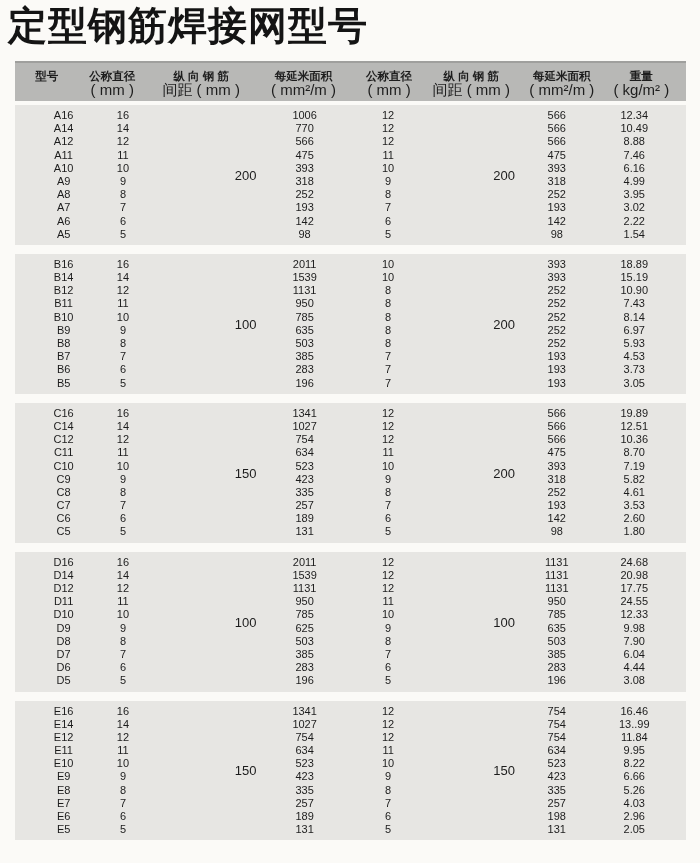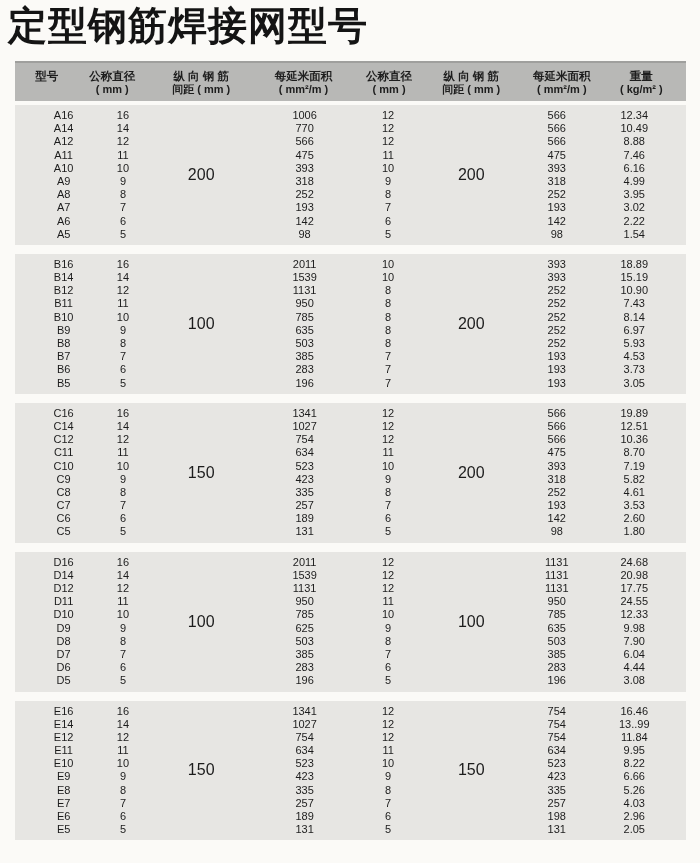--- a/index.html
+++ b/index.html
@@ -40,22 +40,22 @@
     text-align: center;
     box-sizing: border-box;
   }
   .th-l1 {
     font-size: 11.5px;
     font-weight: bold;
     line-height: 14px;
     color: #1d1d1d;
   }
   .th-l2 {
-    font-size: 11px;
-    font-weight: bold;
+    font-size: 15px;
+    font-weight: normal;
     line-height: 13px;
     min-height: 13px;
     color: #1d1d1d;
   }
   .group {
     position: relative;
     background: var(--group_bg, #e7e6e3);
     padding: 4px 8px;
     margin-bottom: 9px;
   }
@@ -81,23 +81,23 @@
   .c5 { width: 13%; }
   .c6 { width: 14%; }
   .c7 { width: 11.5%; padding-right: 12px; justify-content: center; }
   
   .cell.c0 { padding-left: 19px; }
   .cell.c1 { padding-left: 10px; }
   .spacing {
     position: absolute;
     top: 50%;
     transform: translateY(-50%);
-    font-size: 16px;
+    font-size: 13px;
     color: #1c1c1c;
-    text-align: center;
+    text-align: right;
   }
   .sp1 { left: 19.5%; width: 16.5%; }
   .sp2 { left: 61.5%; width: 13%; }
 </style>
 </head>
 <body>
 
 <h1 class="title">定型钢筋焊接网型号</h1>
 
 <div class="table-wrap">

